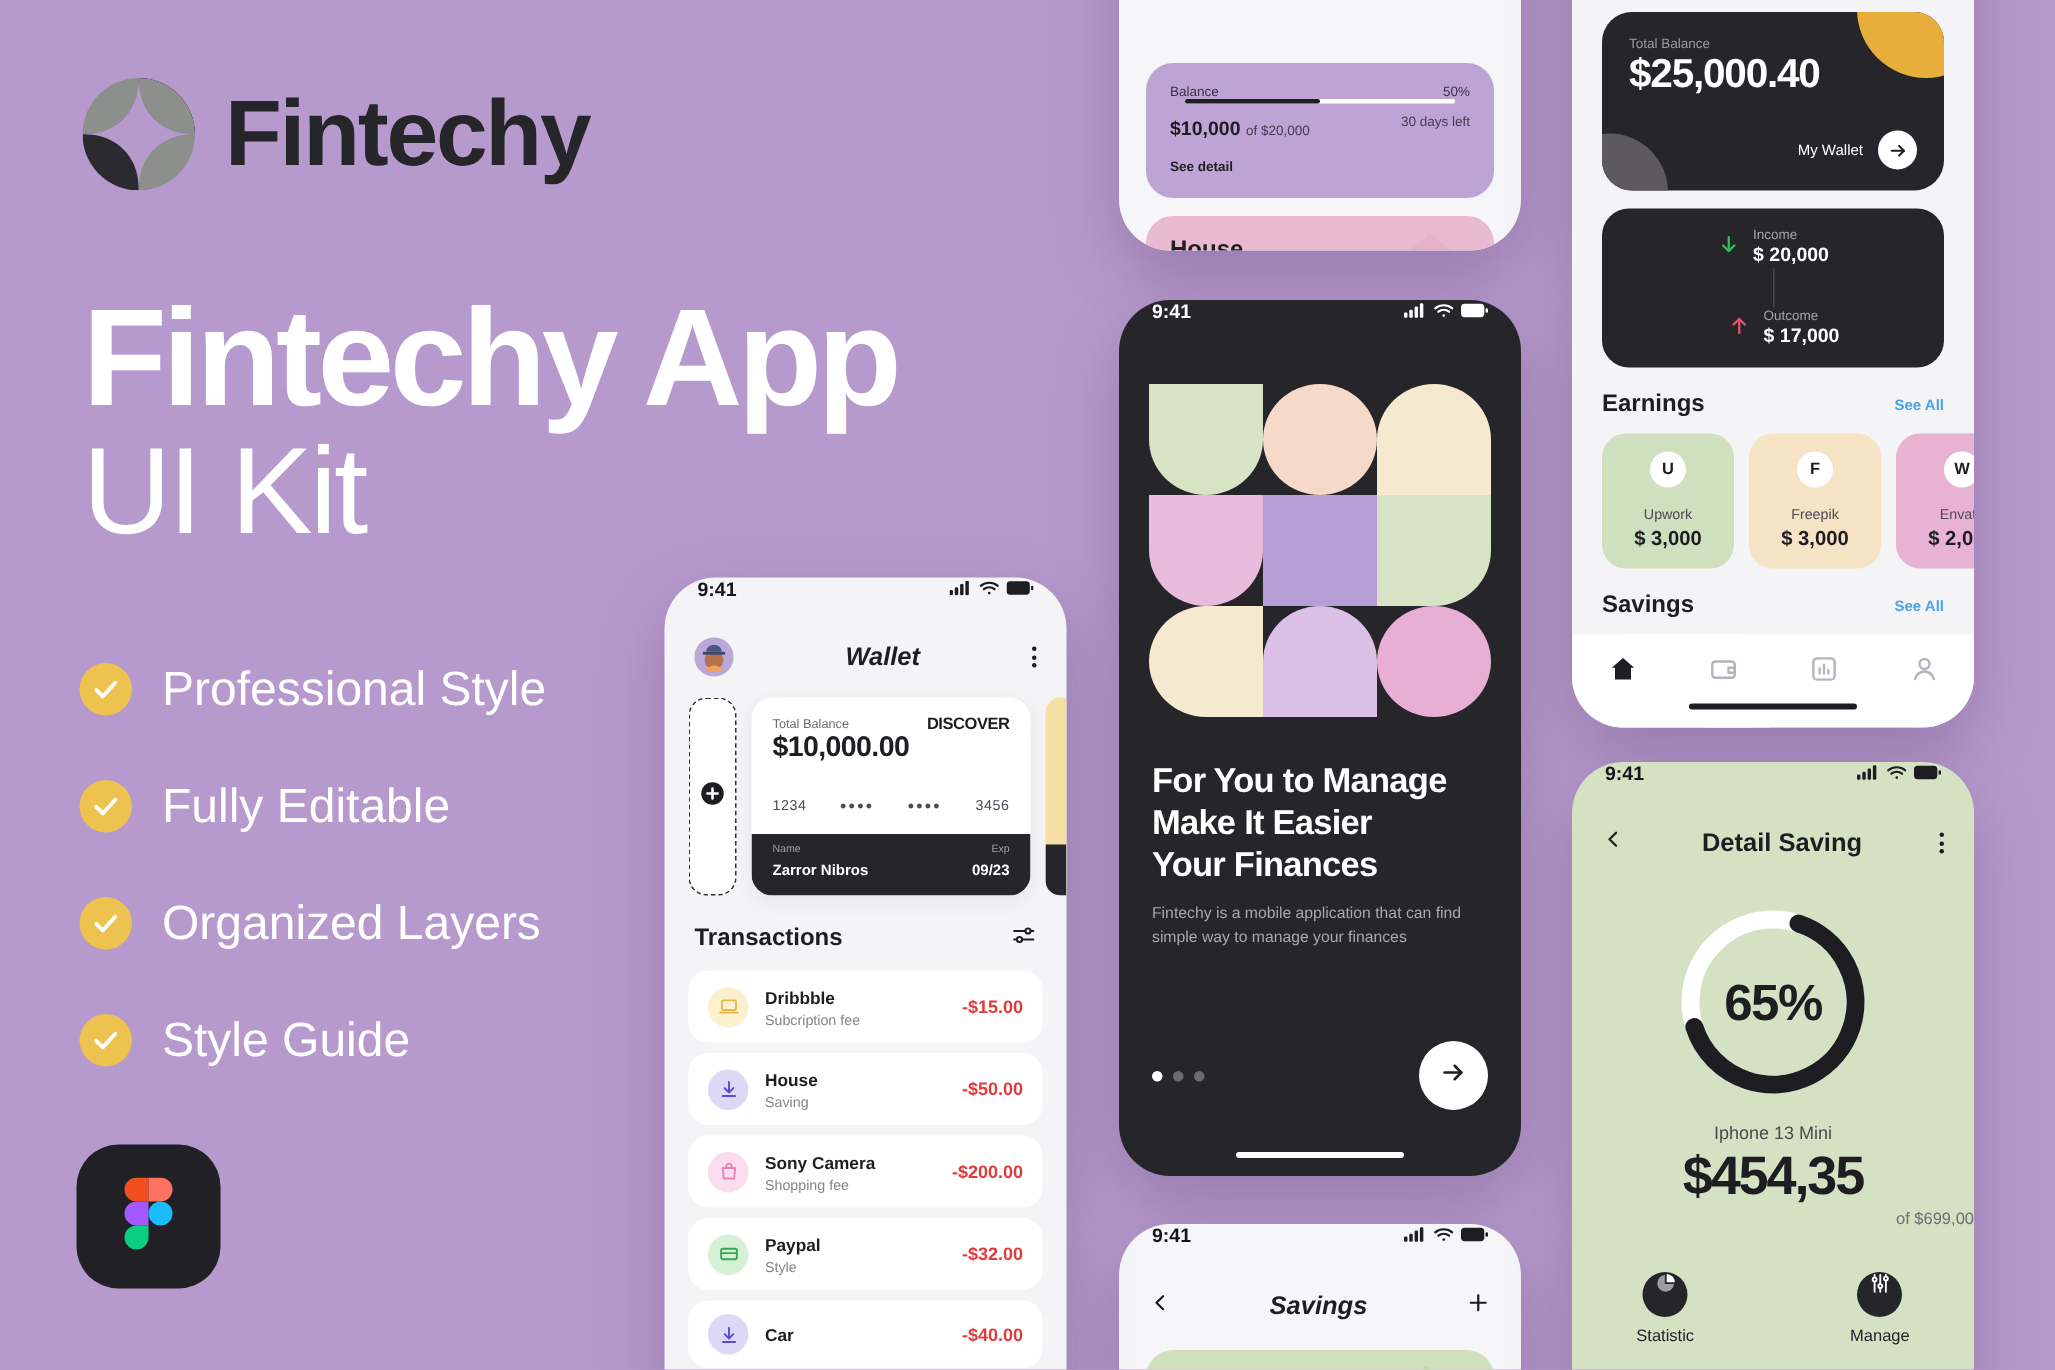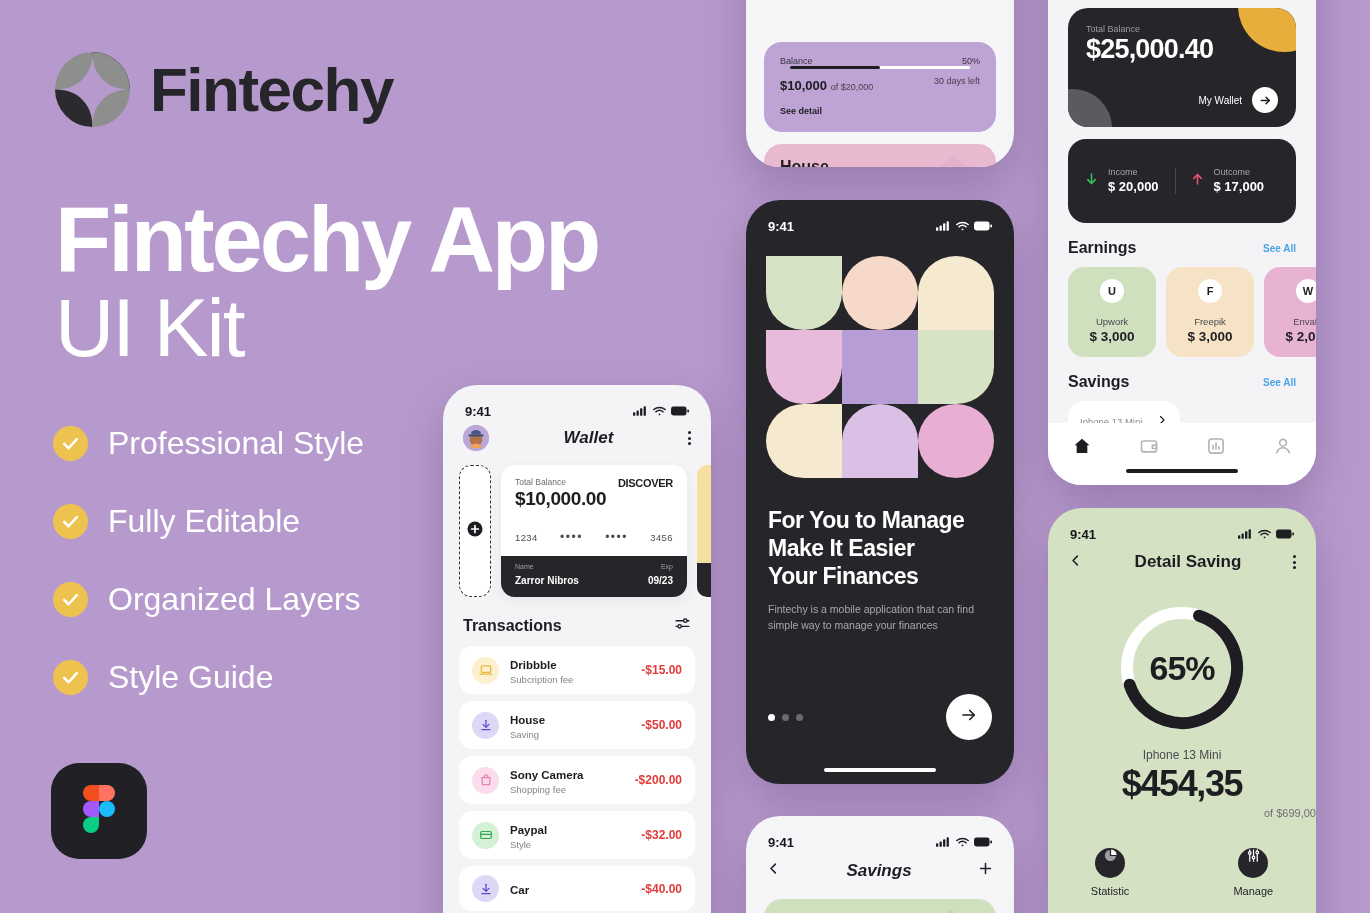--- a/index.html
+++ b/index.html
@@ -14,33 +14,33 @@
 
   
   .logo-row { position:absolute; left:55px; top:52px; display:flex; align-items:center; gap:20px; }
   .logo-mark { width:75px; height:75px; position:relative; }
   .logo-text { font-size:62px; font-weight:bold; color:#26262a; letter-spacing:-1.5px; }
 
   .hero { position:absolute; left:55px; top:196px; }
   .hero h1 { font-size:92px; line-height:0.95; font-weight:bold; color:#ffffff; letter-spacing:-3px; }
   .hero h2 { font-size:82px; line-height:1.0; font-weight:300; color:#ffffff; letter-spacing:-2px; margin-top:4px;}
 
-  .features { position:absolute; left:53px; top:404px; }
+  .features { position:absolute; left:53px; top:420px; }
   .feature { display:flex; align-items:center; gap:20px; height:78px; }
   .check { width:35px; height:35px; border-radius:50%; background:#eec24f; display:flex; align-items:center; justify-content:center; flex:0 0 auto;}
   .check svg { width:19px; height:19px; }
   .feature-label { font-size:32px; color:#ffffff; font-weight:400; }
 
   .figma-badge { position:absolute; left:51px; top:763px; width:96px; height:96px; border-radius:28px; background:#212024;
                  display:flex; align-items:center; justify-content:center; }
 
   
   .phone { position:absolute; border-radius:34px; overflow:hidden; background:#fff;
            box-shadow:0 18px 44px rgba(60,30,80,.24); }
-  .statusbar { height:34px; display:flex; align-items:flex-end; justify-content:space-between;
+  .statusbar { height:34px; display:flex; align-items:flex-start; justify-content:space-between;
                padding:0 22px; font-size:13px; font-weight:bold; color:#15151a; }
   .sb-icons { display:flex; align-items:center; gap:5px; }
 
   
   #phone-savings-top { left:746px; top:-118px; width:268px; height:285px; background:#f6f5f7; border-radius:34px; }
   .sv-card { margin:0 18px 12px; border-radius:18px; padding:14px 16px 16px; position:relative; overflow:hidden; }
   .sv-card.purple { background:#bda4d4; }
   .sv-card.pink { background:#e8b9cf; }
   .sv-title { font-size:16px; font-weight:bold; color:#1d1d22; margin-bottom:18px; }
   .sv-row { display:flex; align-items:center; justify-content:space-between; font-size:9px; color:#3a3340; }
@@ -106,21 +106,21 @@
 
   
   #phone-dash { left:1048px; top:-160px; width:268px; height:645px; background:#f4f3f5; }
   .bal-card { margin:0 20px; border-radius:20px; background:#26262a; padding:16px 18px 14px; position:relative; overflow:hidden; }
   .bal-card .lbl { font-size:9px; color:#9b99a1; }
   .bal-card .amt { font-size:27px; font-weight:bold; color:#ffffff; letter-spacing:-.8px; }
   .bal-row { display:flex; align-items:center; justify-content:flex-end; gap:10px; margin-top:22px; }
   .bal-row span { font-size:10px; color:#ffffff; }
   .circ-w { width:26px; height:26px; border-radius:50%; background:#fff; display:flex; align-items:center; justify-content:center; }
   .blob { position:absolute; border-radius:50%; }
-  .io-card { margin:12px 20px 0; border-radius:18px; background:#26262a; padding:28px 16px; display:flex; align-items:center; position:relative; overflow:hidden;}
+  .io-card { margin:12px 20px 0; border-radius:18px; background:#26262a; padding:12px 16px; display:flex; align-items:center; position:relative; overflow:hidden;flex-direction:column;}
   .io-half { flex:1; display:flex; align-items:center; gap:9px; }
   .io-half .txt small { font-size:9px; color:#a5a3ab; display:block; }
   .io-half .txt b { font-size:13px; color:#ffffff; }
   .io-div { width:1px; height:26px; background:#4a484f; }
   .sec-head { display:flex; align-items:center; justify-content:space-between; padding:16px 20px 10px; }
   .sec-head h3 { font-size:16px; font-weight:bold; color:#1d1d22; }
   .see-all { font-size:10px; font-weight:bold; color:#4aa3e8; }
   .earn-row { display:flex; gap:10px; padding-left:20px; }
   .earn-card { width:88px; flex:0 0 auto; border-radius:16px; padding:12px 10px 13px; text-align:center; }
   .earn-av { width:24px; height:24px; border-radius:50%; background:#fff; margin:0 auto 13px; font-size:11px; font-weight:bold;

